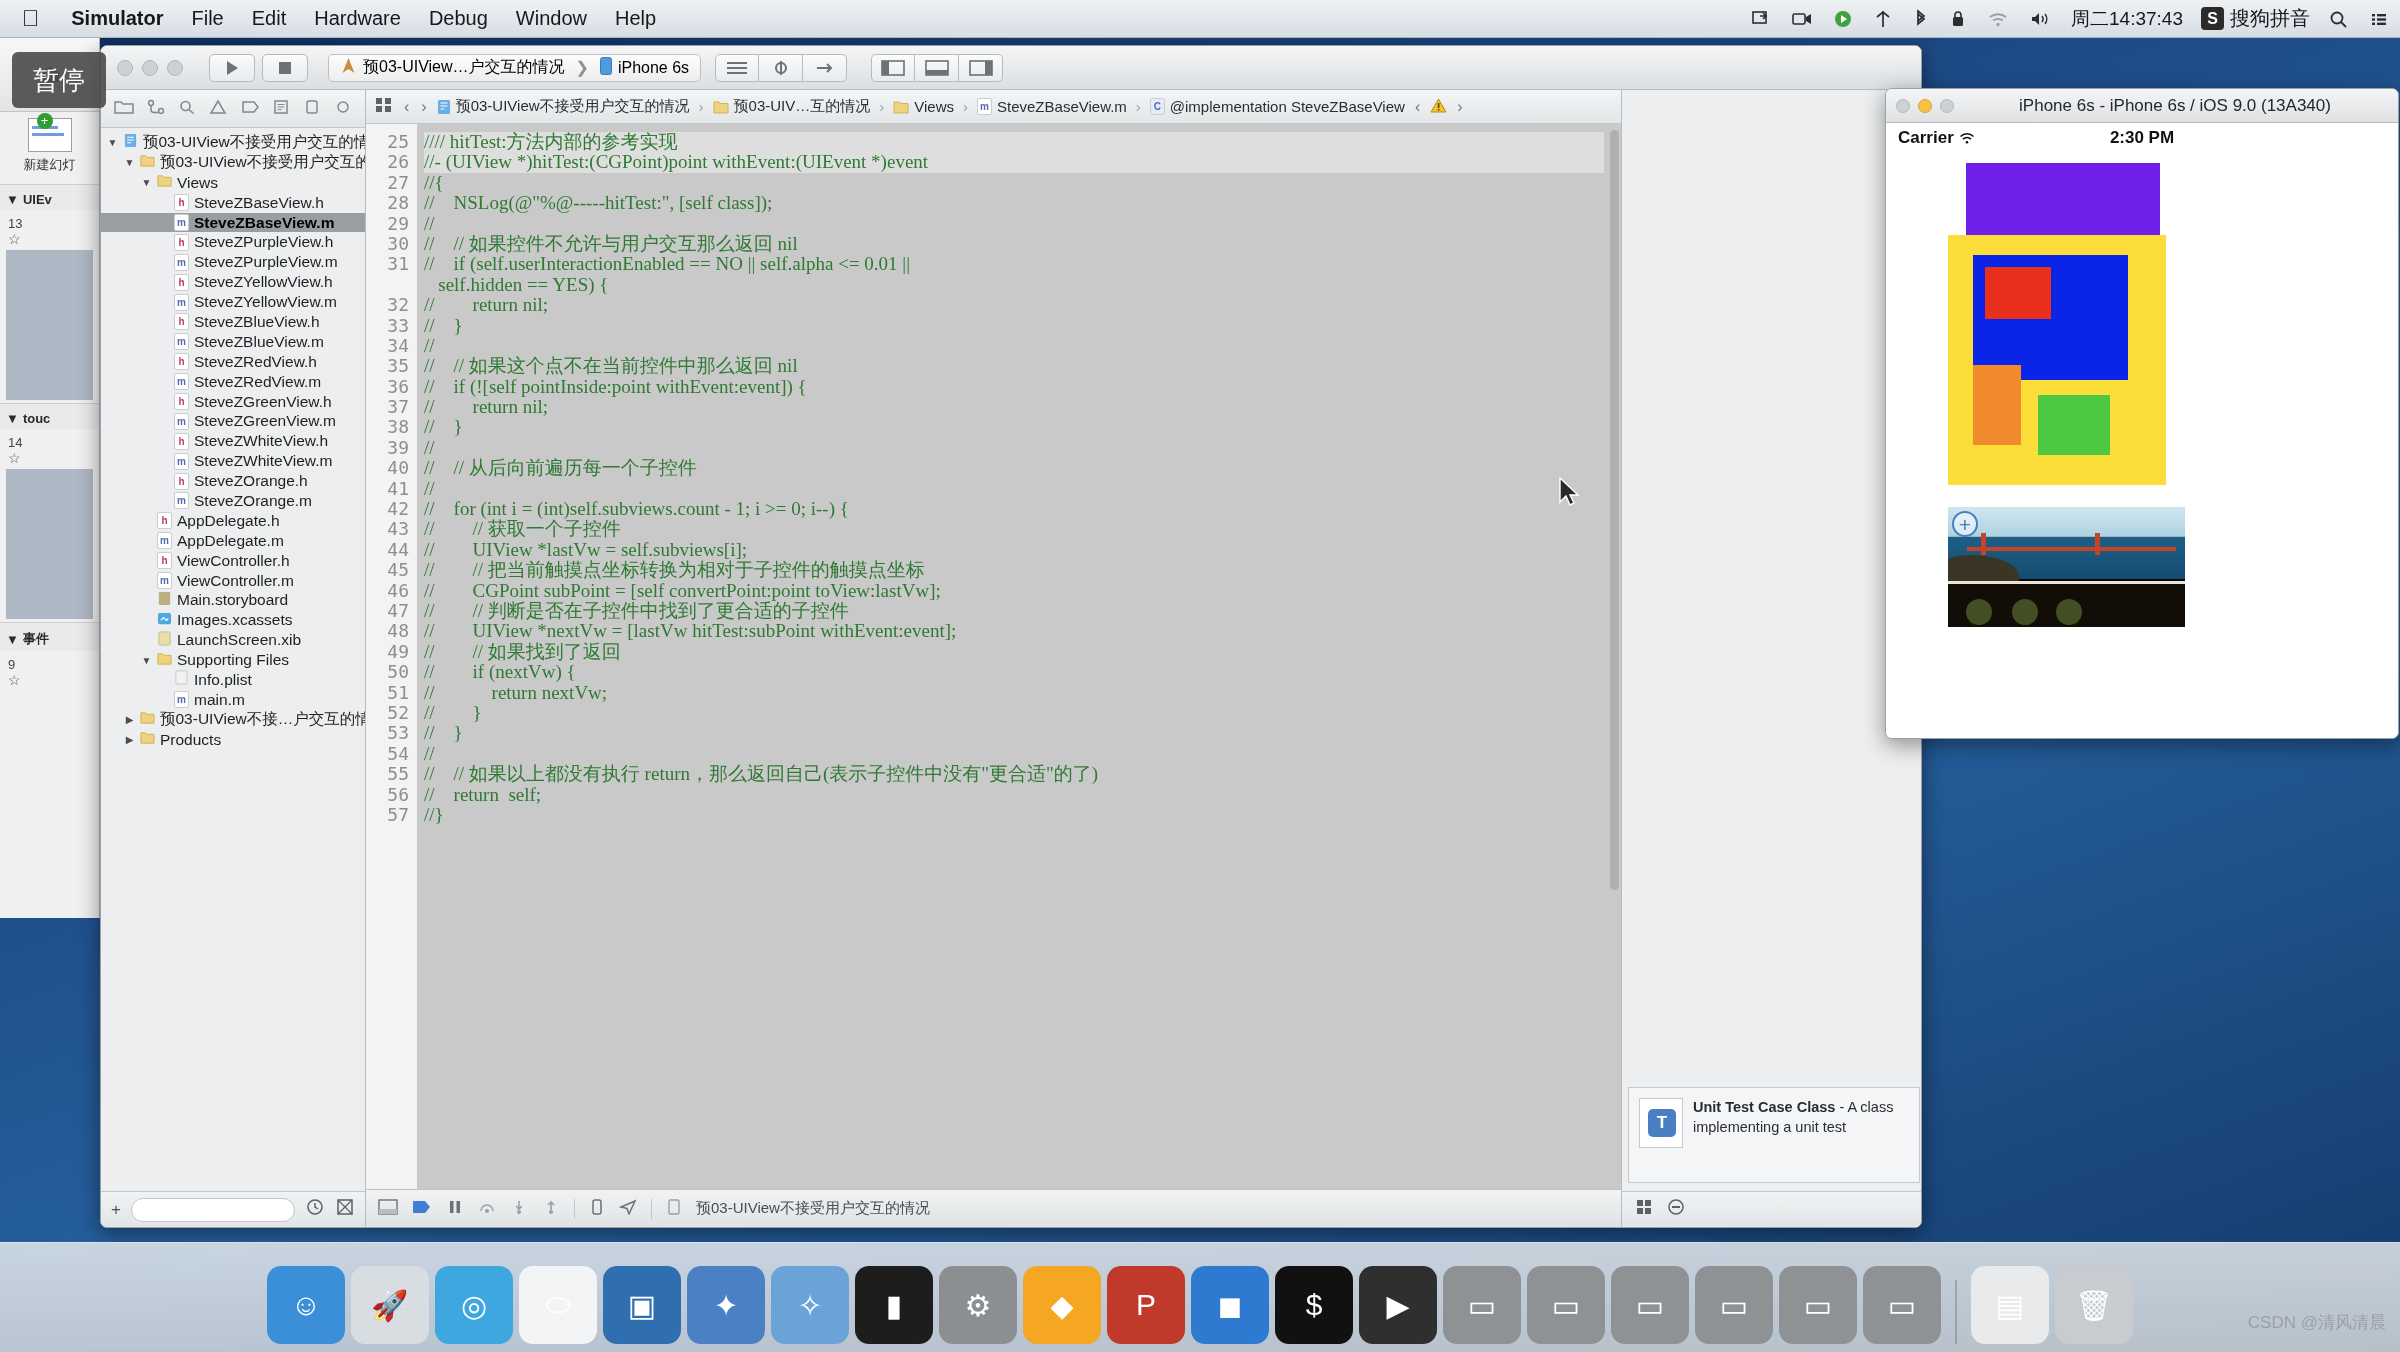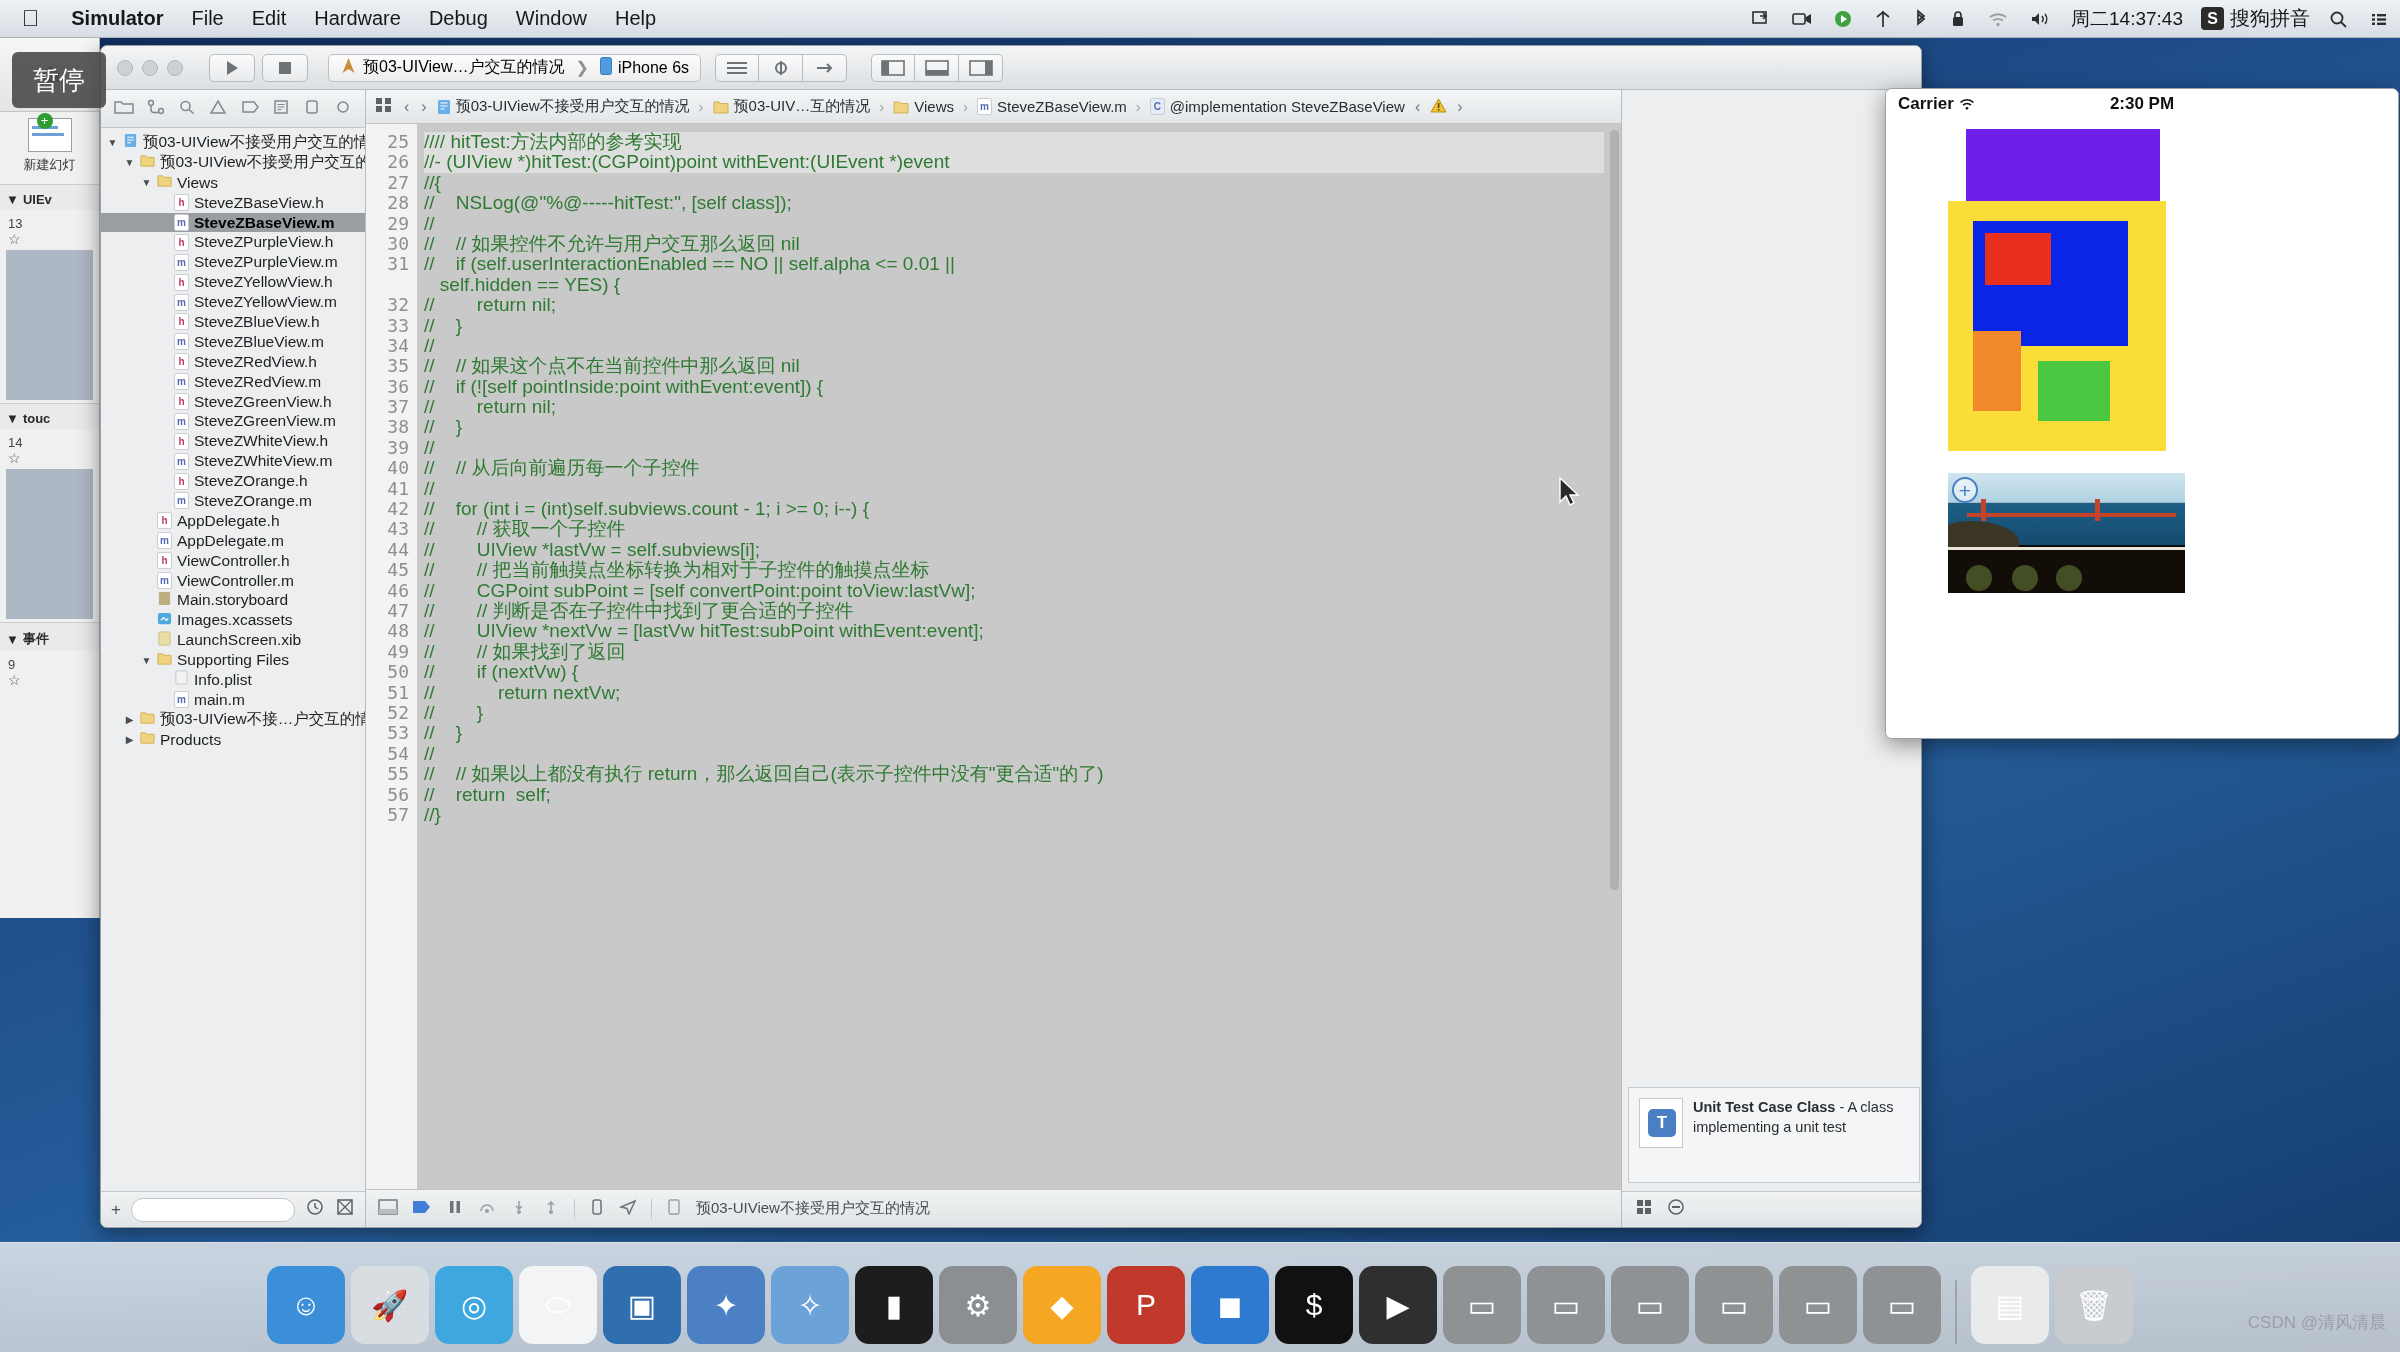--- a/index.html
+++ b/index.html
@@ -100,21 +100,21 @@
   #editor-area{ flex:1; display:flex; flex-direction:column; min-width:0; }
   #jumpbar{ height:34px; background:linear-gradient(#f3f5f6,#e3e6e8); border-bottom:1px solid #c3c7ca;
     display:flex; align-items:center; gap:8px; padding:0 8px; font-size:15px; color:#2b2e31; white-space:nowrap; }
   .jb-crumb{ display:flex; align-items:center; gap:5px; }
   .jb-sepchar{ color:#9aa0a4; padding:0 1px; font-size:15px; }
   .jb-arrow{ color:#72777b; font-size:16px; padding:0 2px; }
   #code-wrap{ flex:1; display:flex; min-height:0; background:#c9c9c9; position:relative; overflow:hidden; }
   #gutter{ width:52px; background:#f3f3f3; border-right:1px solid #c8c8c8; text-align:right;
     padding:8px 8px 0 0; font-family:"DejaVu Sans Mono", monospace; font-size:18px; color:#8b8f92; flex:none; }
   #gutter div{ height:20.4px; line-height:20.4px; }
-  #code{ flex:1; padding:8px 17px 0 6px; font-family:Liberation Sans, sans-serif; font-size:19px;
+  #code{ flex:1; padding:8px 17px 0 6px; font-family:Liberation Serif, serif; font-size:19px;
     color:#2f7a33; white-space:pre; overflow:hidden; }
   #code div{ height:20.4px; line-height:20.4px; }
   #code .hl{ background:#dedede; }
   #code-scroll{ position:absolute; right:2px; top:6px; width:9px; height:96%; }
   #code-scroll .thumb{ position:absolute; top:0; width:9px; height:760px; background:#b0b0b0; border-radius:5px;}
 
   
   #debugbar{ height:38px; background:linear-gradient(#f0f2f3,#e0e3e5); border-top:1px solid #bfc3c6;
     display:flex; align-items:center; gap:14px; padding:0 12px; font-size:15px; color:#4a4e51; flex:none;}
   #debugbar .vsep{ width:1px; height:20px; background:#c3c7ca; }
@@ -838,20 +838,26 @@
               <circle cx="10" cy="10" r="7" fill="none" stroke="#5c6166" stroke-width="1.5"></circle>
               <rect x="6" y="9" width="8" height="2" fill="#5c6166"></rect>
             </svg>
         </span>
       </div>
     </div>
   </div>
 </div>
 
 <div id="sim">
+  <div id="sim-title">
+    <span class="tl2"></span>
+    <span class="tl2 amber"></span>
+    <span class="tl2"></span>
+    <span class="t">iPhone 6s - iPhone 6s / iOS 9.0 (13A340)</span>
+  </div>
   <div id="sim-screen">
     <div id="sim-status">
       <span class="carrier">
         <span>Carrier</span>
         <svg width="16" height="13" viewBox="0 0 16 13">
             <g fill="none" stroke="#111" stroke-width="1.4">
               <path d="M1.5 4.5a9 9 0 0113 0"></path>
               <path d="M4 7.2a5.5 5.5 0 018 0"></path>
             </g>
             <circle cx="8" cy="10.3" r="1.3" fill="#111"></circle>

